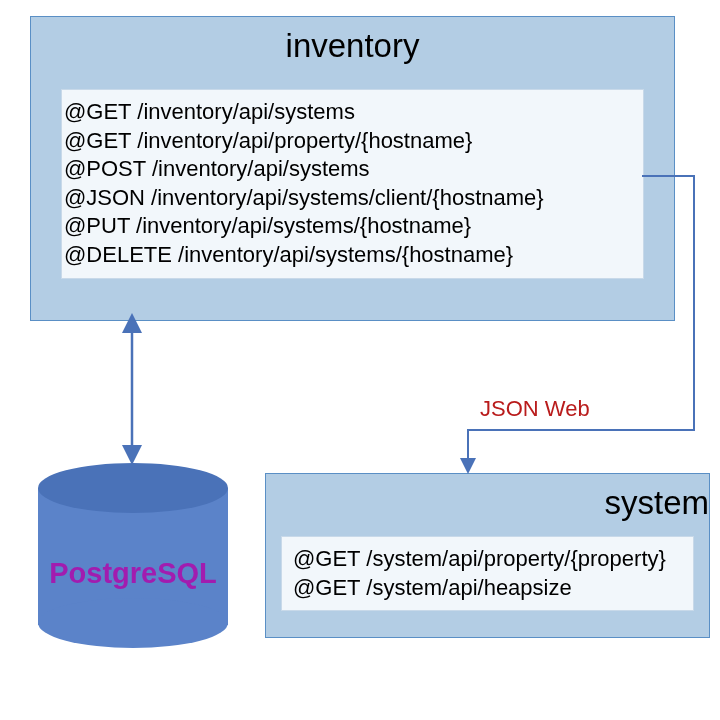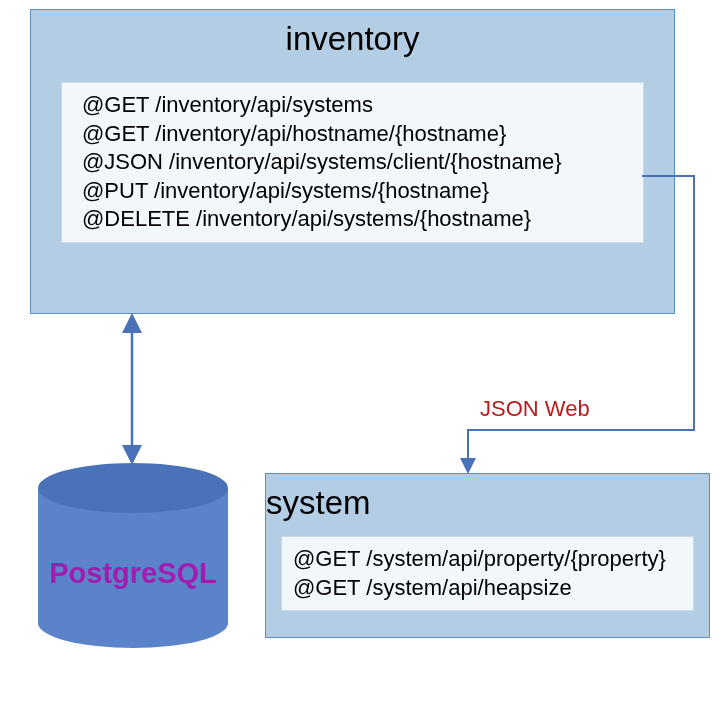--- a/index.html
+++ b/index.html
@@ -13,58 +13,58 @@
     .container {
       position: relative;
       width: 100%;
       height: 100%;
       padding: 8px 20px 20px 30px;
     }
     
     
     .inventory-box {
       position: absolute;
-      top: 9px;
+      top: 16px;
       left: 30px;
       width: 645px;
       height: 305px;
       background: #b3cde4;
       border: 1px solid #5a8fc5;
     }
     .inventory-title {
       text-align: center;
       font-size: 33px;
       padding: 10px 0 4px 0;
       color: #000;
     }
     .inventory-endpoints {
       margin: 20px 30px 0 30px;
       background: #f2f7fb;
       border: 1px solid #c8d9e9;
-      padding: 8px 20px;
+      padding: 8px 2px;
     }
     .endpoint-line {
       font-size: 22px;
       color: #000;
       line-height: 1.3;
       white-space: nowrap;
     }
     
     
     .system-box {
       position: absolute;
       top: 473px;
       left: 265px;
       width: 445px;
       height: 165px;
       background: #b3cde4;
       border: 1px solid #5a8fc5;
     }
     .system-title {
-      text-align: left;
+      text-align: right;
       font-size: 33px;
       padding: 10px 0 4px 0;
       color: #000;
     }
     .system-endpoints {
       margin: 10px 15px 0 15px;
       background: #f2f7fb;
       border: 1px solid #c8d9e9;
       padding: 8px 11px;
     }
@@ -139,21 +139,22 @@
   </style>
 </head>
 <body>
 
 <div class="container">
 
   <div class="inventory-box">
     <div class="inventory-title">inventory</div>
     <div class="inventory-endpoints">
       <div class="endpoint-line">@GET /inventory/api/systems</div>
-      <div class="endpoint-line">@GET /inventory/api/hostname/{hostname}</div>
+      <div class="endpoint-line">@GET /inventory/api/property/{hostname}</div>
+      <div class="endpoint-line">@POST /inventory/api/systems</div>
       <div class="endpoint-line">@JSON /inventory/api/systems/client/{hostname}</div>
       <div class="endpoint-line">@PUT /inventory/api/systems/{hostname}</div>
       <div class="endpoint-line">@DELETE /inventory/api/systems/{hostname}</div>
     </div>
   </div>
 
   <div class="system-box">
     <div class="system-title">system</div>
     <div class="system-endpoints">
       <div class="endpoint-line">@GET /system/api/property/{property}</div>

